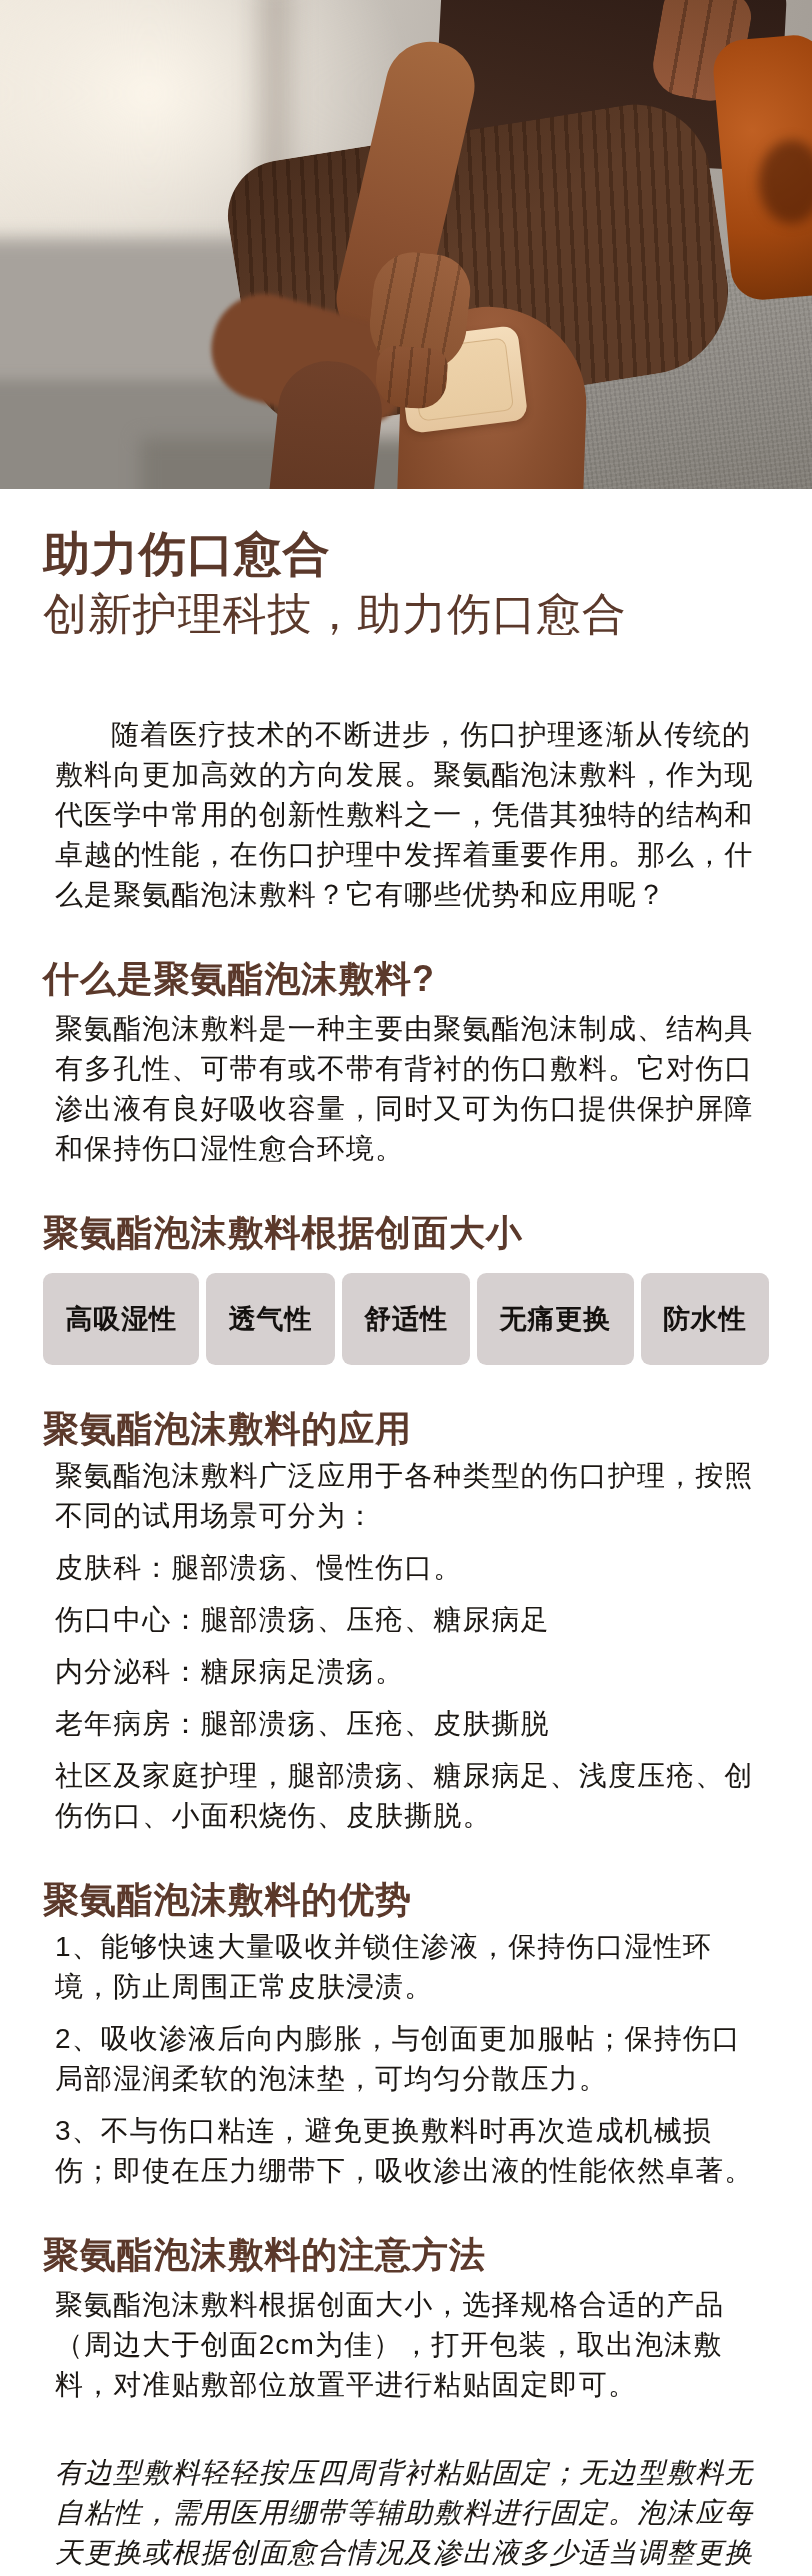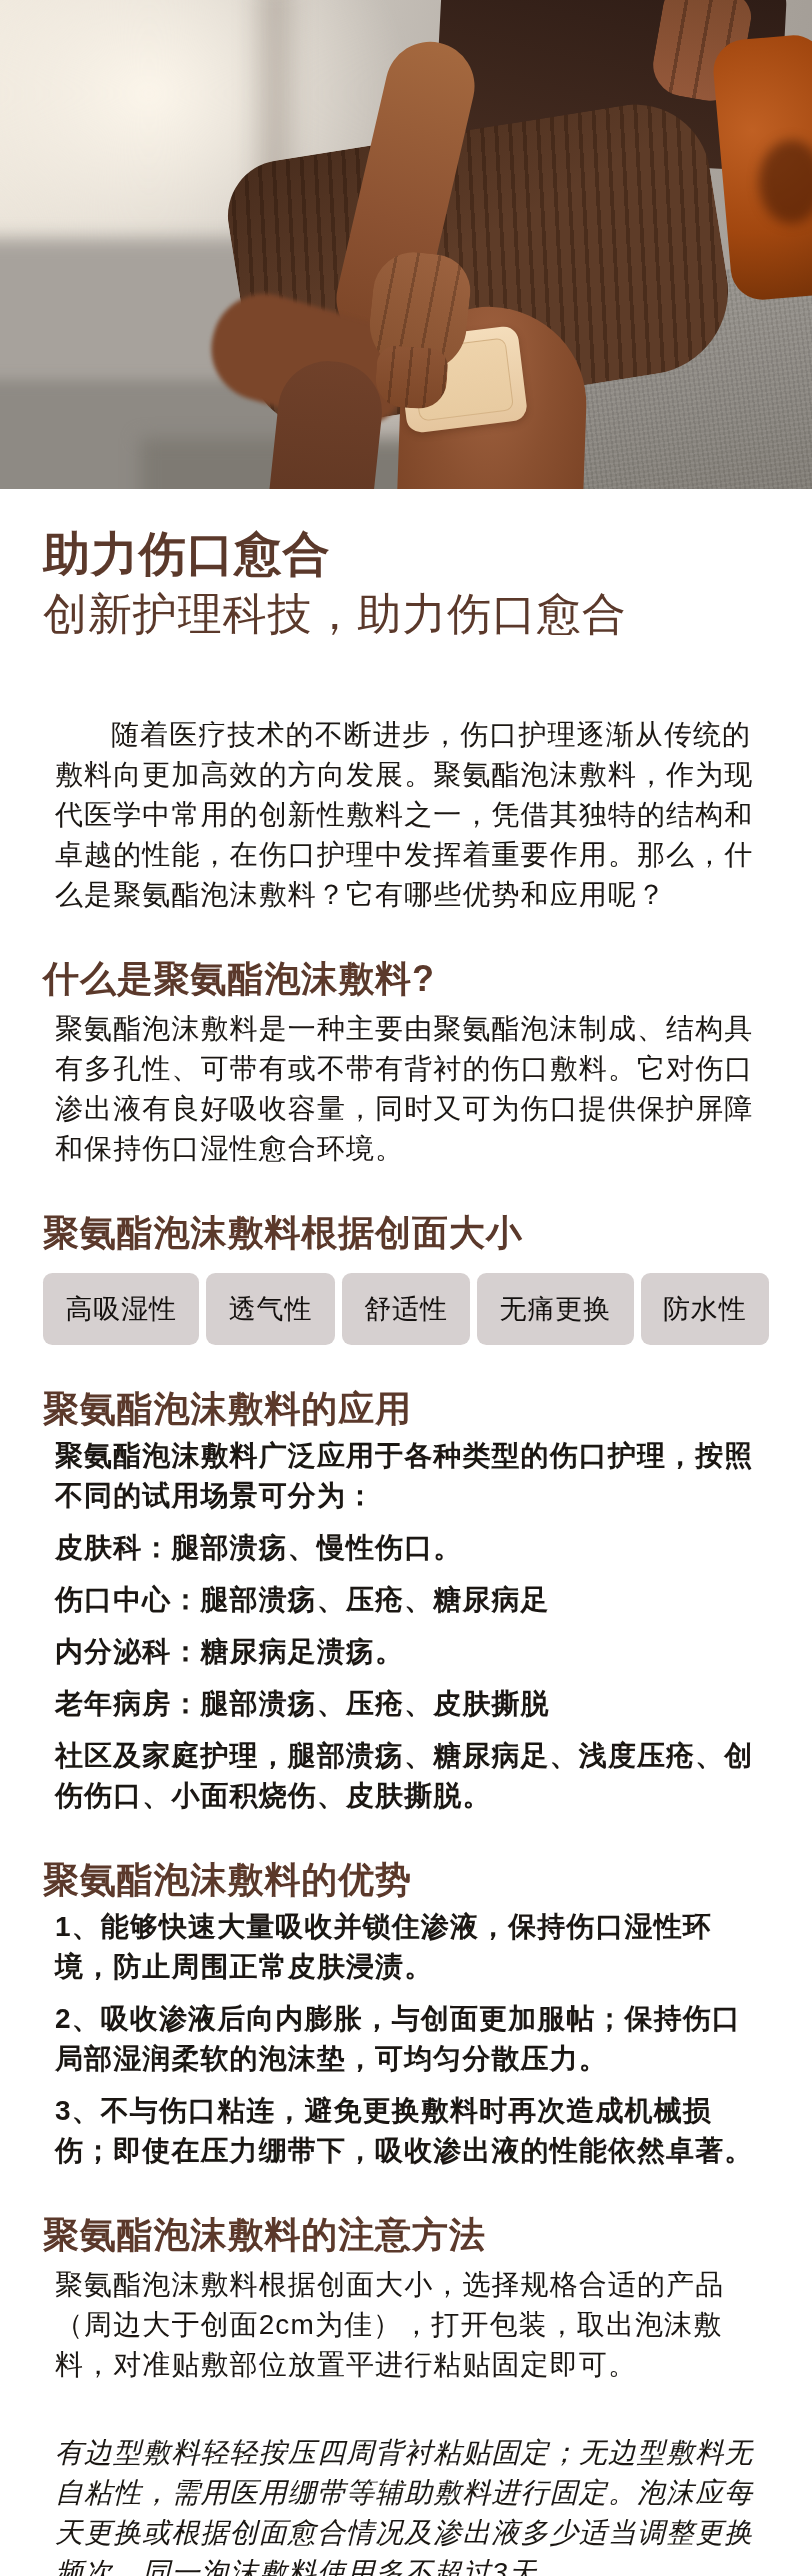--- a/index.html
+++ b/index.html
@@ -97,27 +97,27 @@
   .subtitle {
     margin: 7.5px 0 0 0; font-size: 44px; line-height: 52px; font-weight: 400;
     color: #5b392b; letter-spacing: 0.9px;
   }
   .lead { margin-top: 75px; text-indent: 2em; }
   p { margin: 12px; font-size: 28px; line-height: 40px; letter-spacing: 1.1px; color: #1b1713; }
   h3 {
     margin: 45px 0 9.3px 0; font-size: 36px; line-height: 37px; font-weight: 700;
     color: #5b392b; letter-spacing: 0.9px;
   }
-  .list p { margin-top: 3.7px; font-weight: bold; }
+  .list p { margin-top: 3.7px; }
   .list p:first-child { margin-top: 0; }
   .tags { display: flex; justify-content: space-between; margin: 22.4px 0 13px 0; }
   .tag {
-    background: #d6d0d0; border-radius: 9.3px; height: 72px;
+    background: #d6d0d0; border-radius: 9.3px; height: 92px;
     display: flex; align-items: center; padding: 0 22.4px;
-    font-size: 27px; font-weight: 400; color: #14110f; letter-spacing: 0.9px;
+    font-size: 27px; font-weight: 700; color: #14110f; letter-spacing: 0.9px;
     white-space: nowrap;
   }
   .para-gap { margin-top: 48px; font-style: italic; }
 </style>
 </head>
 <body>
 
 <div class="page">
 
   <div class="hero" aria-hidden="true">

